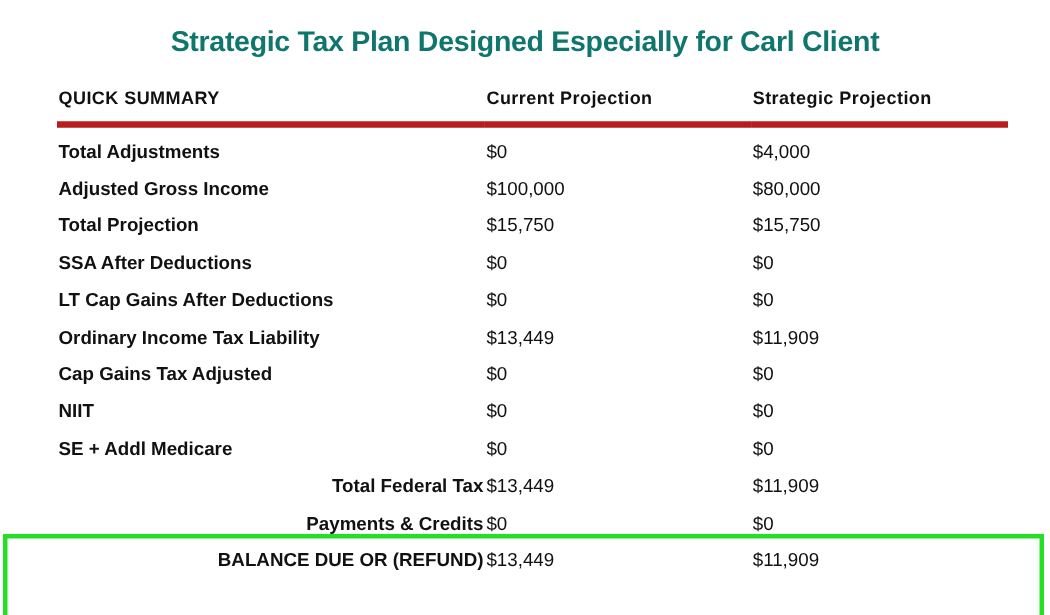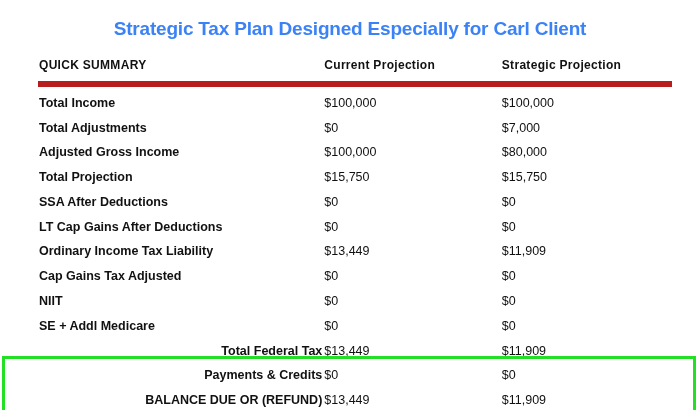--- a/index.html
+++ b/index.html
@@ -17,21 +17,21 @@
   .page {
     position: relative;
     width: 700px;
     height: 410px;
     box-sizing: border-box;
   }
   .title {
     text-align: center;
     font-size: 19px;
     font-weight: bold;
-    color: #3b82f6;
+    color: #0f766e;
     letter-spacing: -0.2px;
     padding-top: 18px;
     padding-left: 24px;
     padding-right: 24px;
     line-height: 1.2;
   }
   .table-wrap {
     margin-top: 16px;
     padding-left: 38px;
     padding-right: 28px;
@@ -44,21 +44,21 @@
   }
   table.summary th {
     text-align: left;
     font-weight: bold;
     font-size: 12px;
     letter-spacing: 0.3px;
     padding-bottom: 9px;
     color: #111111;
   }
   table.summary thead tr {
-    border-bottom: 6px solid #b91c1c;
+    border-bottom: 4px solid #b91c1c;
   }
   table.summary td {
     padding-top: 5.4px;
     padding-bottom: 5.4px;
     font-size: 12.5px;
     color: #111111;
     white-space: nowrap;
   }
   table.summary tbody tr td:first-child {
     font-weight: bold;
@@ -92,28 +92,23 @@
     <table class="summary">
       <thead>
         <tr>
           <th class="col-label">QUICK SUMMARY</th>
           <th class="col-current">Current Projection</th>
           <th class="col-strategic">Strategic Projection</th>
         </tr>
       </thead>
       <tbody id="table-body">
           <tr>
-            <td>Total Income</td>
-            <td>$100,000</td>
-            <td>$100,000</td>
-          </tr>
-          <tr>
             <td>Total Adjustments</td>
             <td>$0</td>
-            <td>$7,000</td>
+            <td>$4,000</td>
           </tr>
           <tr>
             <td>Adjusted Gross Income</td>
             <td>$100,000</td>
             <td>$80,000</td>
           </tr>
           <tr>
             <td>Total Projection</td>
             <td>$15,750</td>
             <td>$15,750</td>

